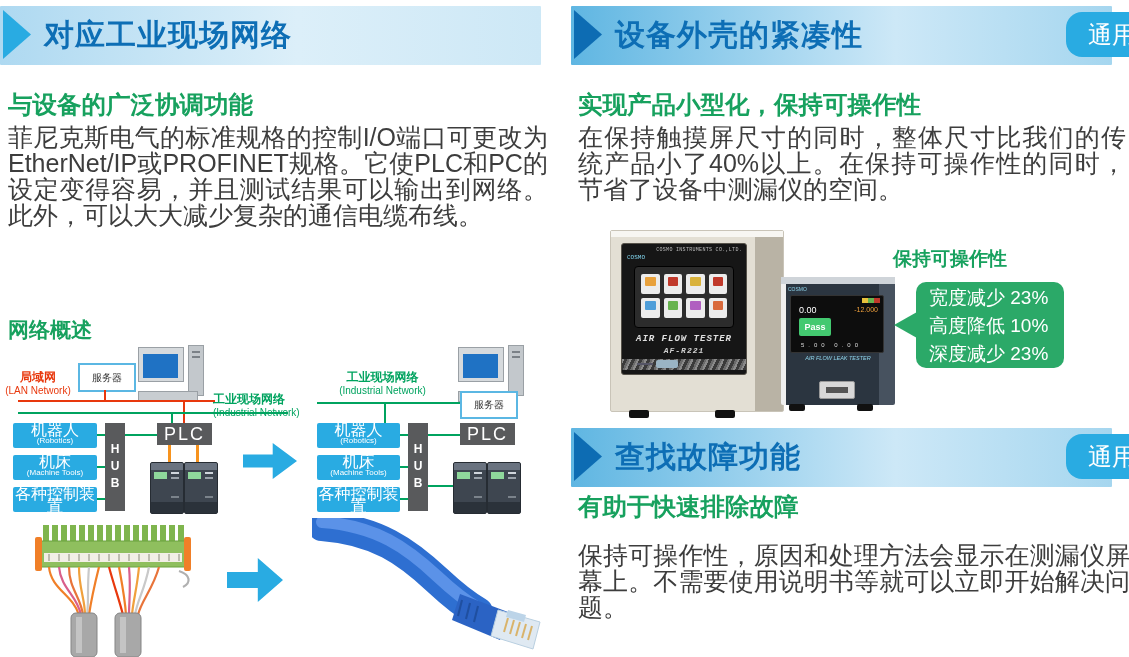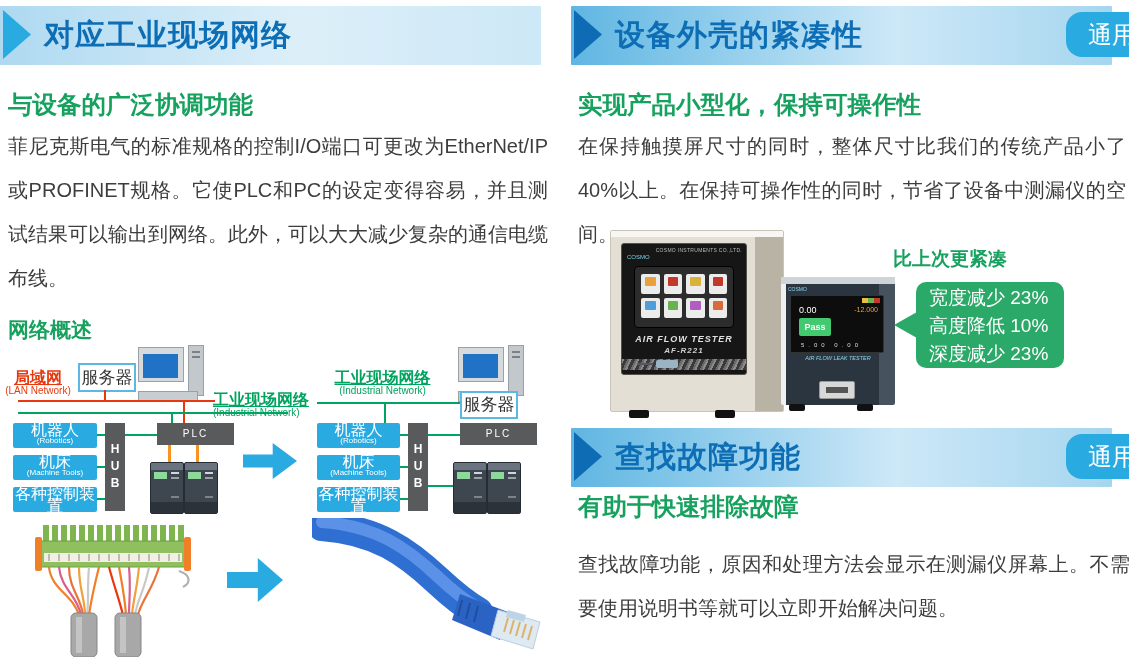--- a/index.html
+++ b/index.html
@@ -21,44 +21,44 @@
   .banner .btitle{position:absolute;left:44px;top:0;height:57px;line-height:57px;
       font-size:30px;font-weight:bold;color:#0d6eb5;letter-spacing:1px;white-space:nowrap;}
   .badge-ls{position:absolute;left:363px;top:6px;width:96px;height:36px;line-height:36px;
       background:#fff;border:3px solid #00a35f;border-radius:12px;color:#00a35f;
       font-size:23px;font-weight:600;text-align:center;letter-spacing:1px;}
   .badge-ty{position:absolute;left:447px;top:6px;width:92px;height:45px;line-height:45px;
       background:#29abe2;border-radius:16px;color:#fff;font-size:24px;text-align:center;margin-left:48px;}
 
   
   .ghead{position:absolute;font-size:24.5px;font-weight:bold;color:#17a15e;white-space:nowrap;}
-  .body-txt{position:absolute;font-size:20px;line-height:44px;color:#3d3d3d;text-align:justify;}
+  .body-txt{position:absolute;font-size:25px;line-height:26px;color:#3d3d3d;text-align:justify;}
 
   
   .diagram{position:absolute;left:0;top:345px;width:541px;height:180px;}
   .dg-title{position:absolute;left:8px;top:316px;font-size:21px;font-weight:bold;color:#17a15e;}
   .ln{position:absolute;}
   .ln-r{background:#e8380d;}
   .ln-g{background:#00a35f;}
   .ln-o{background:#f7931e;}
   .srv{position:absolute;background:#fff;border:2px solid #5bb7e3;color:#333;
-       font-size:17px;text-align:center;}
+       font-size:10px;text-align:center;}
   .lbl-lan{position:absolute;color:#e8380d;text-align:center;line-height:13px;}
   .lbl-ind{position:absolute;color:#00a35f;line-height:13px;}
-  .lbl-zh{font-size:16px;font-weight:bold;display:block;text-decoration:underline;}
+  .lbl-zh{font-size:12px;font-weight:bold;display:block;}
   .lbl-en{font-size:10px;display:block;}
   .node{position:absolute;width:84px;height:24px;background:#29abe2;color:#fff;
         text-align:center;border-radius:2px;padding-top:1px;}
   .node .n-zh{display:block;font-size:16px;line-height:12px;}
   .node .n-en{display:block;font-size:8px;line-height:9px;}
   .hub{position:absolute;width:20px;height:88px;background:#595a5c;color:#fff;
        font-size:12px;font-weight:bold;writing-mode:vertical-lr;text-orientation:upright;
        text-align:center;letter-spacing:3px;line-height:20px;}
-  .plc{position:absolute;width:77px;height:22px;line-height:22px;background:#595a5c;color:#fff;
-       font-size:10px;text-align:center;letter-spacing:2px;}
+  .plc{position:absolute;width:55px;height:22px;line-height:22px;background:#595a5c;color:#fff;
+       font-size:18px;text-align:center;letter-spacing:2px;}
   .tester{position:absolute;width:32px;height:50px;border:1px solid #262c33;border-radius:2px;
        background:linear-gradient(180deg,#6a7380 0 14%,#3e4650 14% 78%,#2b323a 78% 100%);}
   .tester::before{content:"";position:absolute;left:3px;top:9px;width:13px;height:7px;background:#8fd89b;}
   .tester::after{content:"";position:absolute;right:4px;top:9px;width:8px;height:2px;
        background:#d0d6dc;box-shadow:0 5px 0 #9aa2aa,0 24px 0 #7b838b;}
   .pc{position:absolute;width:66px;height:57px;}
   .pc .mon{position:absolute;left:0;top:2px;width:44px;height:33px;background:#d6dadd;border:1px solid #9aa0a5;}
   .pc .scrn{position:absolute;left:4px;top:6px;width:35px;height:24px;background:#1f72c4;}
   .pc .tower{position:absolute;right:0;top:0;width:14px;height:49px;background:#c3c8cc;border:1px solid #9aa0a5;}
   .pc .slot{position:absolute;right:3px;top:5px;width:8px;height:2px;background:#7b8187;box-shadow:0 5px 0 #7b8187;}
@@ -67,21 +67,21 @@
        clip-path:polygon(0 32%,55% 32%,55% 0,100% 50%,55% 100%,55% 68%,0 68%);}
 
   
   .photo{position:absolute;}
 
   
   .dev-l{position:absolute;left:610px;top:230px;width:172px;height:180px;
       background:linear-gradient(90deg,#e3dfd4 0 84%,#b9b3a5 84%);border:1px solid #c9c4b8;border-radius:2px;}
   .dev-l .topstrip{position:absolute;left:0;top:0;width:100%;height:6px;background:#f7f6f2;}
   .dev-l .front{position:absolute;left:10px;top:12px;width:124px;height:130px;background:#161616;
-      border:1px solid #56524a;border-radius:3px;}
+      border:1px solid #56524a;border-radius:3px;font-family:Liberation Mono, monospace;}
   .dev-l .brand{position:absolute;right:4px;top:3px;font-size:5px;color:#b9b9b9;letter-spacing:.3px;}
   .dev-l .logo{position:absolute;left:5px;top:10px;font-size:6px;color:#7fd0e8;}
   .dev-l .scr{position:absolute;left:12px;top:22px;width:100px;height:62px;background:#2c2c2c;
       border-radius:4px;border:1px solid #000;padding:7px 6px 0 6px;box-sizing:border-box;}
   .icngrid{display:grid;grid-template-columns:repeat(4,1fr);gap:4px;}
   .icngrid .ic{height:20px;background:#ececec;border-radius:2px;position:relative;}
   .icngrid .ic::after{content:"";position:absolute;left:4px;right:4px;top:3px;height:9px;border-radius:1px;}
   .icngrid .ic:nth-child(1)::after{background:#e8a13c;} .icngrid .ic:nth-child(2)::after{background:#c0392b;}
   .icngrid .ic:nth-child(3)::after{background:#d9b23c;} .icngrid .ic:nth-child(4)::after{background:#c0392b;}
   .icngrid .ic:nth-child(5)::after{background:#4f9ed9;} .icngrid .ic:nth-child(6)::after{background:#67b34f;}
@@ -356,31 +356,31 @@
       <div class="v2">-12.000</div>
       <div class="pass">Pass</div>
       <div class="v3">5.00  0.00</div>
     </div>
     <div class="cap">AIR FLOW LEAK TESTER</div>
     <div class="plate"></div>
     <div class="foot" style="left:8px;"></div>
       <div class="foot" style="left:76px;"></div>
   </div>
 
-  <div class="compact-label">比上次更紧凑</div>
+  <div class="compact-label">保持可操作性</div>
 
   <div class="bubble">
     <div class="tail"></div>
     <div>宽度减少 23%</div>
     <div>高度降低 10%</div>
     <div>深度减少 23%</div>
   </div>
 
   <div class="banner b-right2">
     <div class="tri blue"></div>
     <div class="btitle">查找故障功能</div>
     <div class="badge-ty">通用</div>
   </div>
 
   <div class="ghead" style="left:578px;top:490px;">有助于快速排除故障</div>
-  <div class="body-txt" style="left:578px;top:542px;width:552px;">查找故障功能，原因和处理方法会显示在测漏仪屏幕上。不需要使用说明书等就可以立即开始解决问题。</div>
+  <div class="body-txt" style="left:578px;top:542px;width:552px;">保持可操作性，原因和处理方法会显示在测漏仪屏幕上。不需要使用说明书等就可以立即开始解决问题。</div>
 
 </div>
 
 </body></html>

